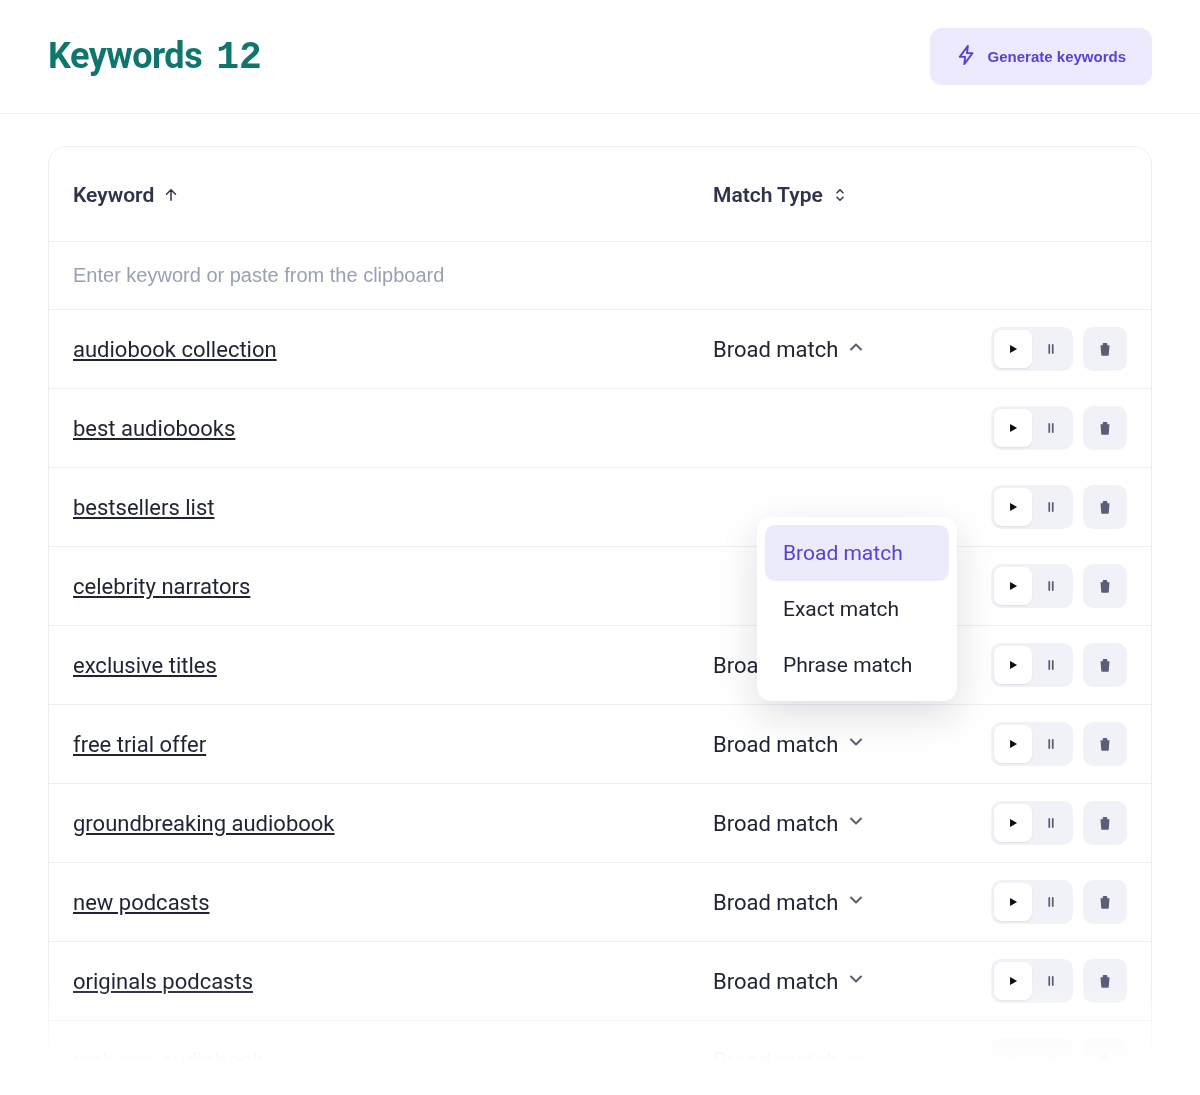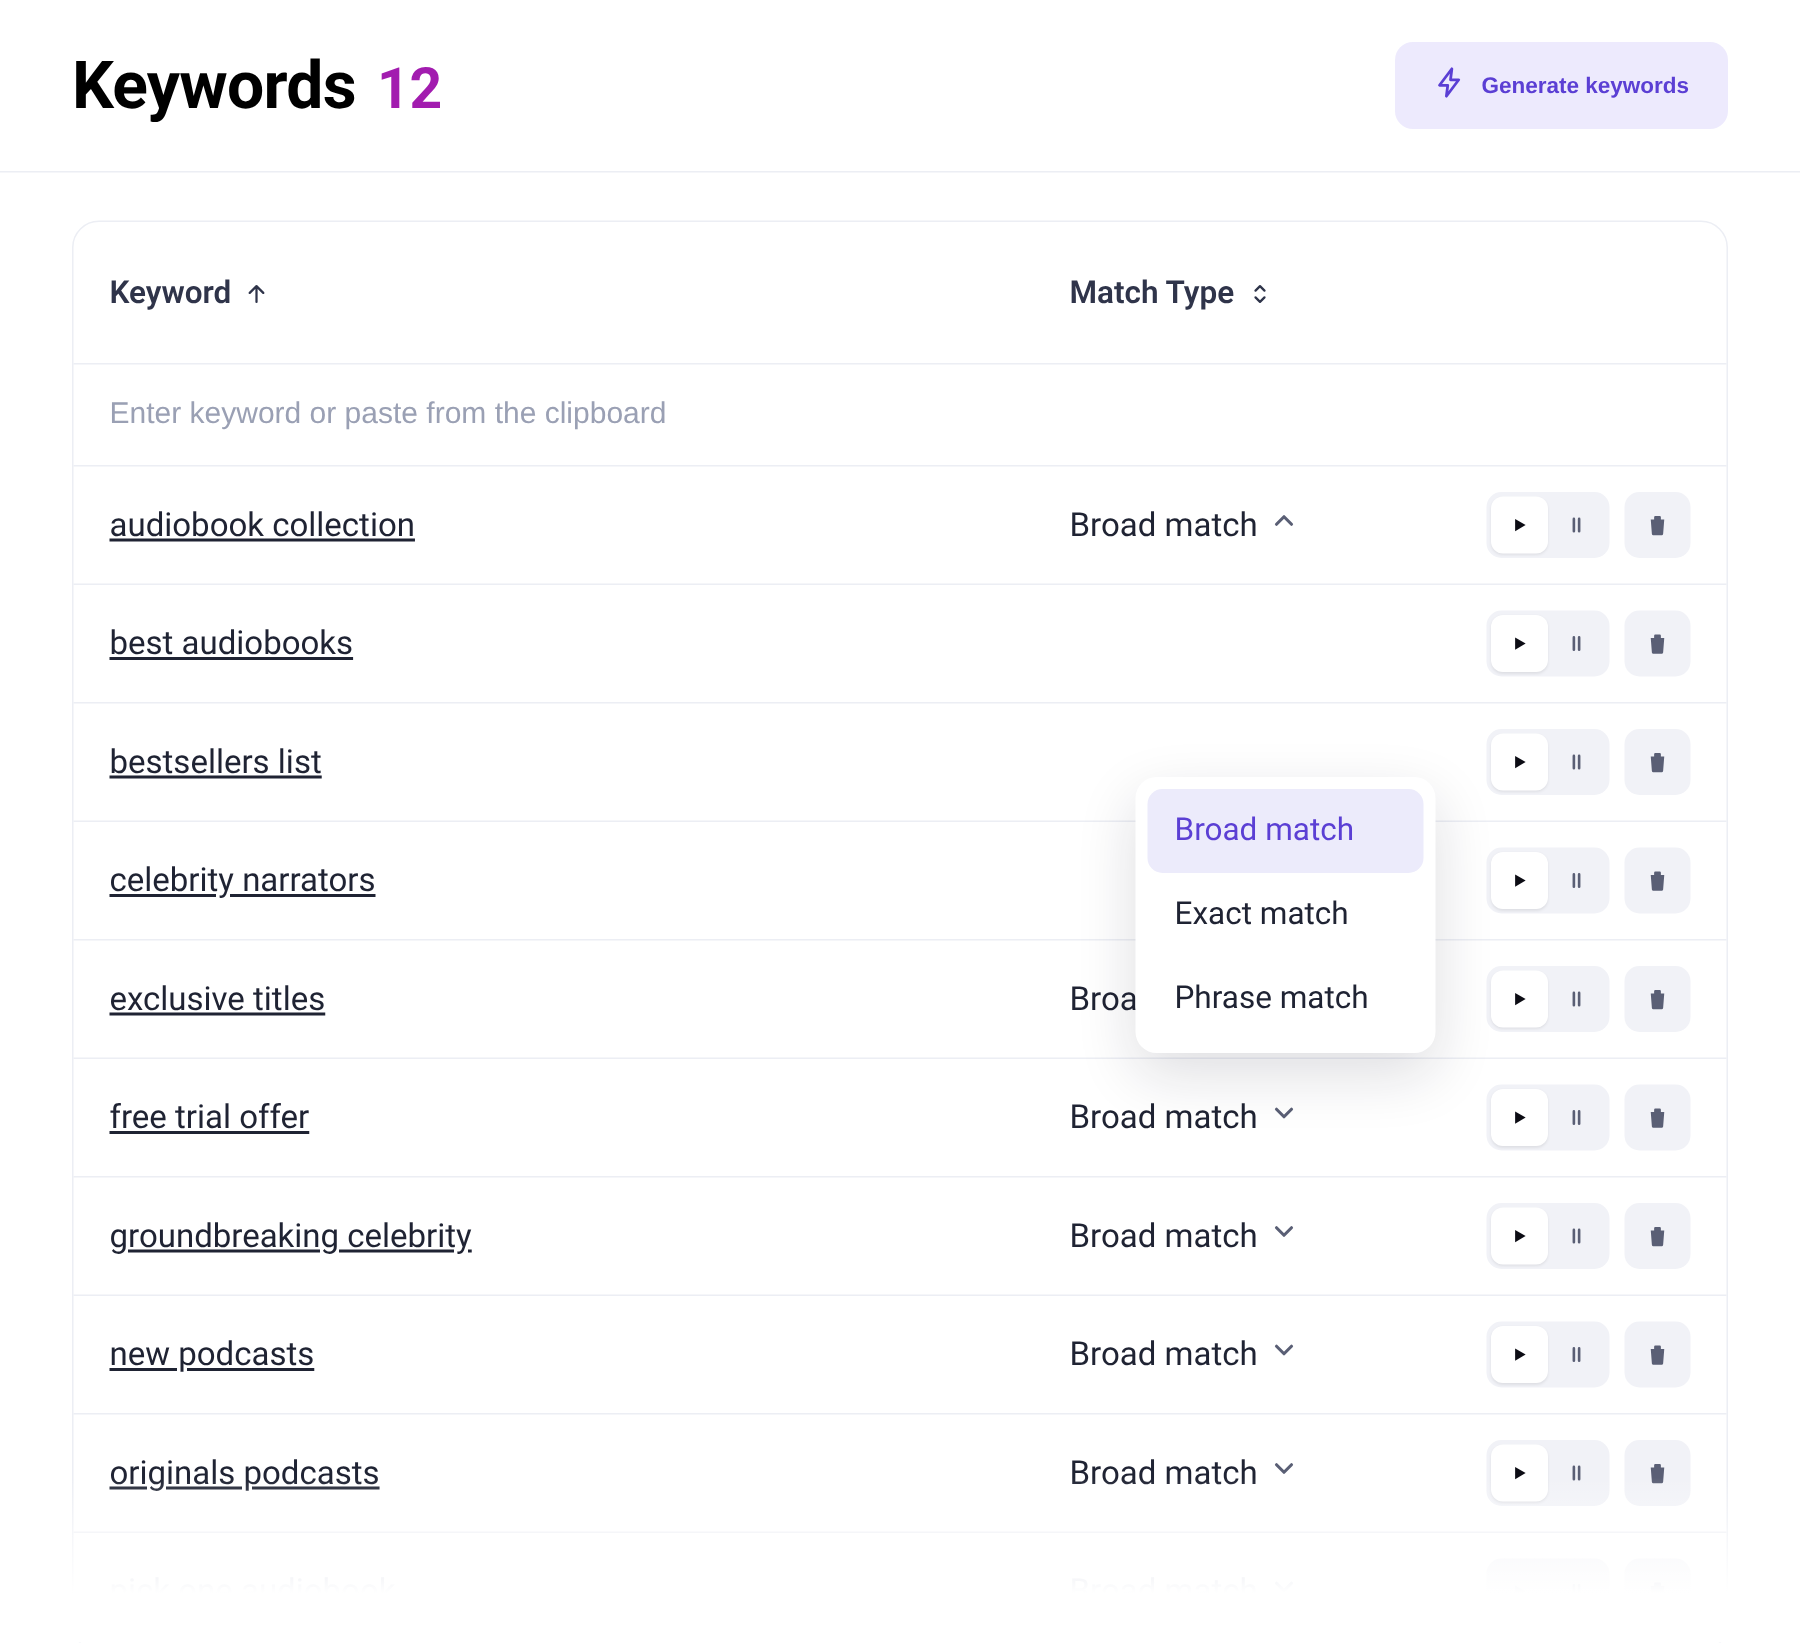--- a/index.html
+++ b/index.html
@@ -18,29 +18,30 @@
     align-items: center;
     padding: 28px 48px 28px 48px;
     border-bottom: 1px solid #eceef4;
   }
   .title-wrap {
     display: flex;
     align-items: baseline;
     gap: 14px;
   }
   .page-title {
-    font-size: 44px;
+    font-size: 36px;
     font-weight: 700;
-    color: #000000;
+    color: #0f766e;
     letter-spacing: -0.5px;
   }
   .keyword-count {
     font-size: 38px;
     font-weight: 700;
-    color: #a21caf;
+    color: #0f766e;
+    font-family: Liberation Mono, monospace;
   }
   .generate-btn {
     display: flex;
     align-items: center;
     gap: 10px;
     background: #edeafd;
     color: #5b3fd4;
     border: none;
     border-radius: 12px;
     padding: 16px 26px;
@@ -421,21 +422,21 @@
             </button>
           </div>
           <button class="delete-btn">
             <svg>
               <use href="#icon-trash"></use>
             </svg>
           </button>
         </div>
       </div>
       <div class="row">
-        <div class="cell-keyword">groundbreaking celebrity</div>
+        <div class="cell-keyword">groundbreaking audiobook</div>
         <div class="cell-match">
           <span>Broad match</span>
           <span><svg>
               <use href="#icon-chev-down"></use>
             </svg></span>
         </div>
         <div class="cell-actions">
           <div class="action-group">
             <button class="action-btn play">
               <svg>

